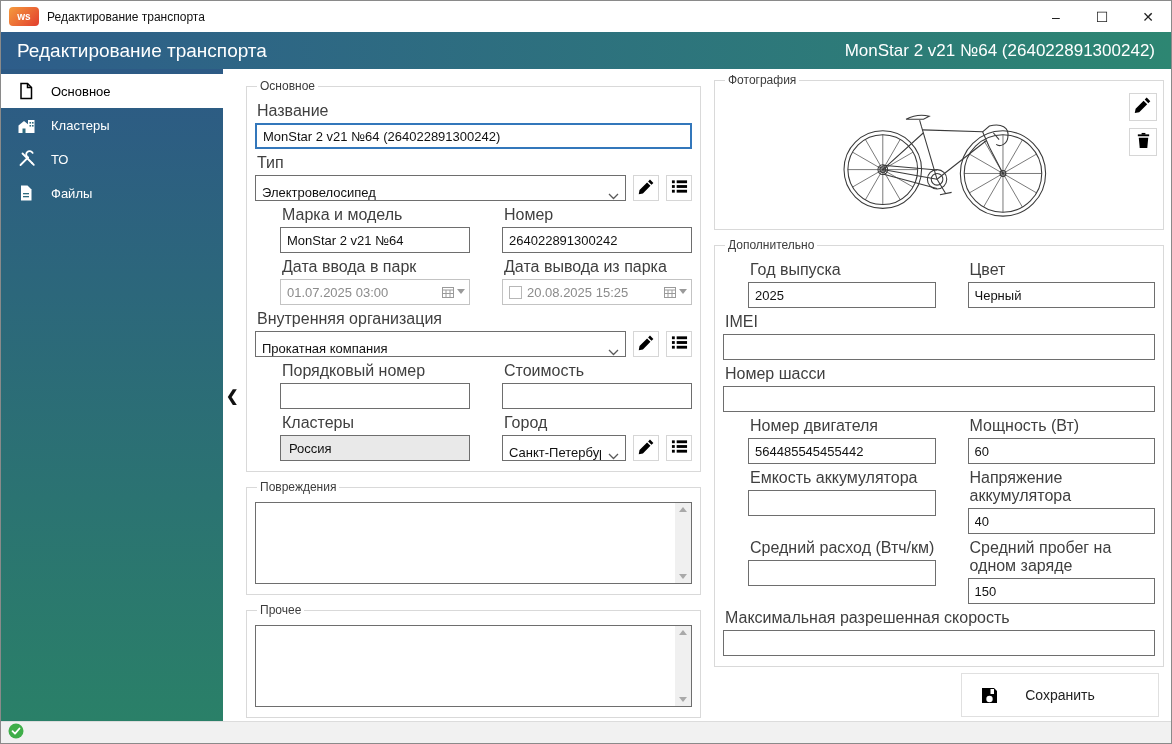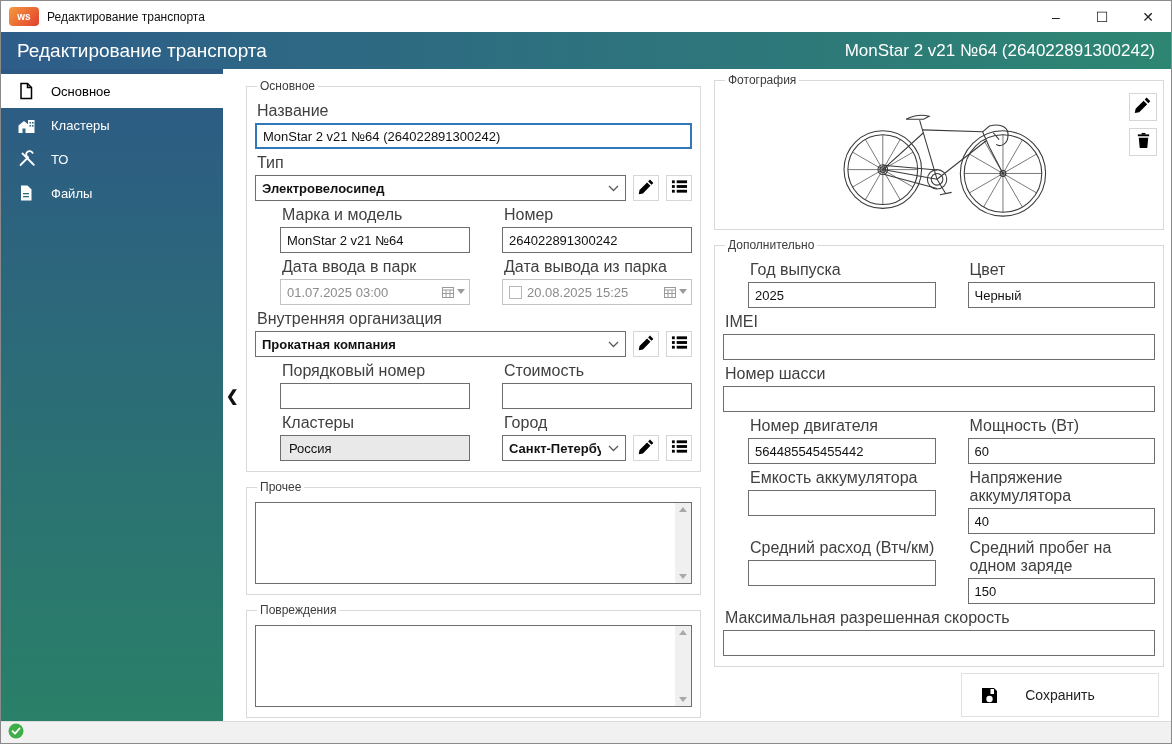--- a/index.html
+++ b/index.html
@@ -47,22 +47,22 @@
          font-family:"Liberation Sans",sans-serif; font-size:13px; color:#111; }
   .inp.focused { border:2px solid #3377bb; }
   .inp.readonly { background:#e9e9e9;padding-left:8px; }
 
   .datefield { display:flex; align-items:center; height:26px; border:1px solid #c3c3c3;
                padding:0 4px 0 6px; color:#8b8b8b; font-size:13px; gap:5px; }
   .datefield .txt { flex:1; }
   .cb { width:13px; height:13px; border:1px solid #b7b7b7; background:#fff; flex:0 0 auto; }
   .cal-btn { display:flex; align-items:center; gap:3px; color:#9a9a9a; }
 
-  .combo { display:flex; align-items:center; height:26px; border:1px solid #6e6e6e; background:#fff;
-           padding-left:6px; flex:1; min-width:0;font-weight:bold; }
+  .combo { display:flex; align-items:flex-end; height:26px; border:1px solid #6e6e6e; background:#fff;
+           padding-left:6px; flex:1; min-width:0; }
   .combo .val { flex:1; font-size:13px; color:#111; white-space:nowrap; overflow:hidden; }
   .combo .arr { width:24px; display:flex; align-items:center; justify-content:center; }
 
   .sqbtn { width:26px; height:26px; flex:0 0 auto; border:1px solid #d6d6d6; background:#fff;
            display:flex; align-items:center; justify-content:center; cursor:pointer; }
 
   .ta-box { position:relative; height:82px; border:1px solid #6e6e6e; background:#fff; margin-top:4px; }
   .ta { width:calc(100% - 17px); height:100%; border:none; resize:none; outline:none;
         font-family:"Liberation Sans",sans-serif; font-size:13px; padding:4px 6px; }
   .sbar { position:absolute; right:0; top:0; width:16px; height:100%; background:#f0f0f0;
@@ -308,32 +308,32 @@
                         <rect x="1" y="12.5" width="3" height="3"></rect>
                         <rect x="6" y="12.5" width="11" height="3"></rect>
                       </svg></span>
                 </div>
               </div>
             </div>
           </div>
         </fieldset>
 
         <fieldset>
-          <legend>Прочее</legend>
+          <legend>Повреждения</legend>
           <div class="ta-box">
             <textarea class="ta" style=""></textarea>
             <div class="sbar">
                 <span class="tri-up"></span>
                 <span class="tri-dn"></span>
               </div>
           </div>
         </fieldset>
 
         <fieldset>
-          <legend>Повреждения</legend>
+          <legend>Прочее</legend>
           <div class="ta-box">
             <textarea class="ta" style=""></textarea>
             <div class="sbar">
                 <span class="tri-up"></span>
                 <span class="tri-dn"></span>
               </div>
           </div>
         </fieldset>
       </div>
 

